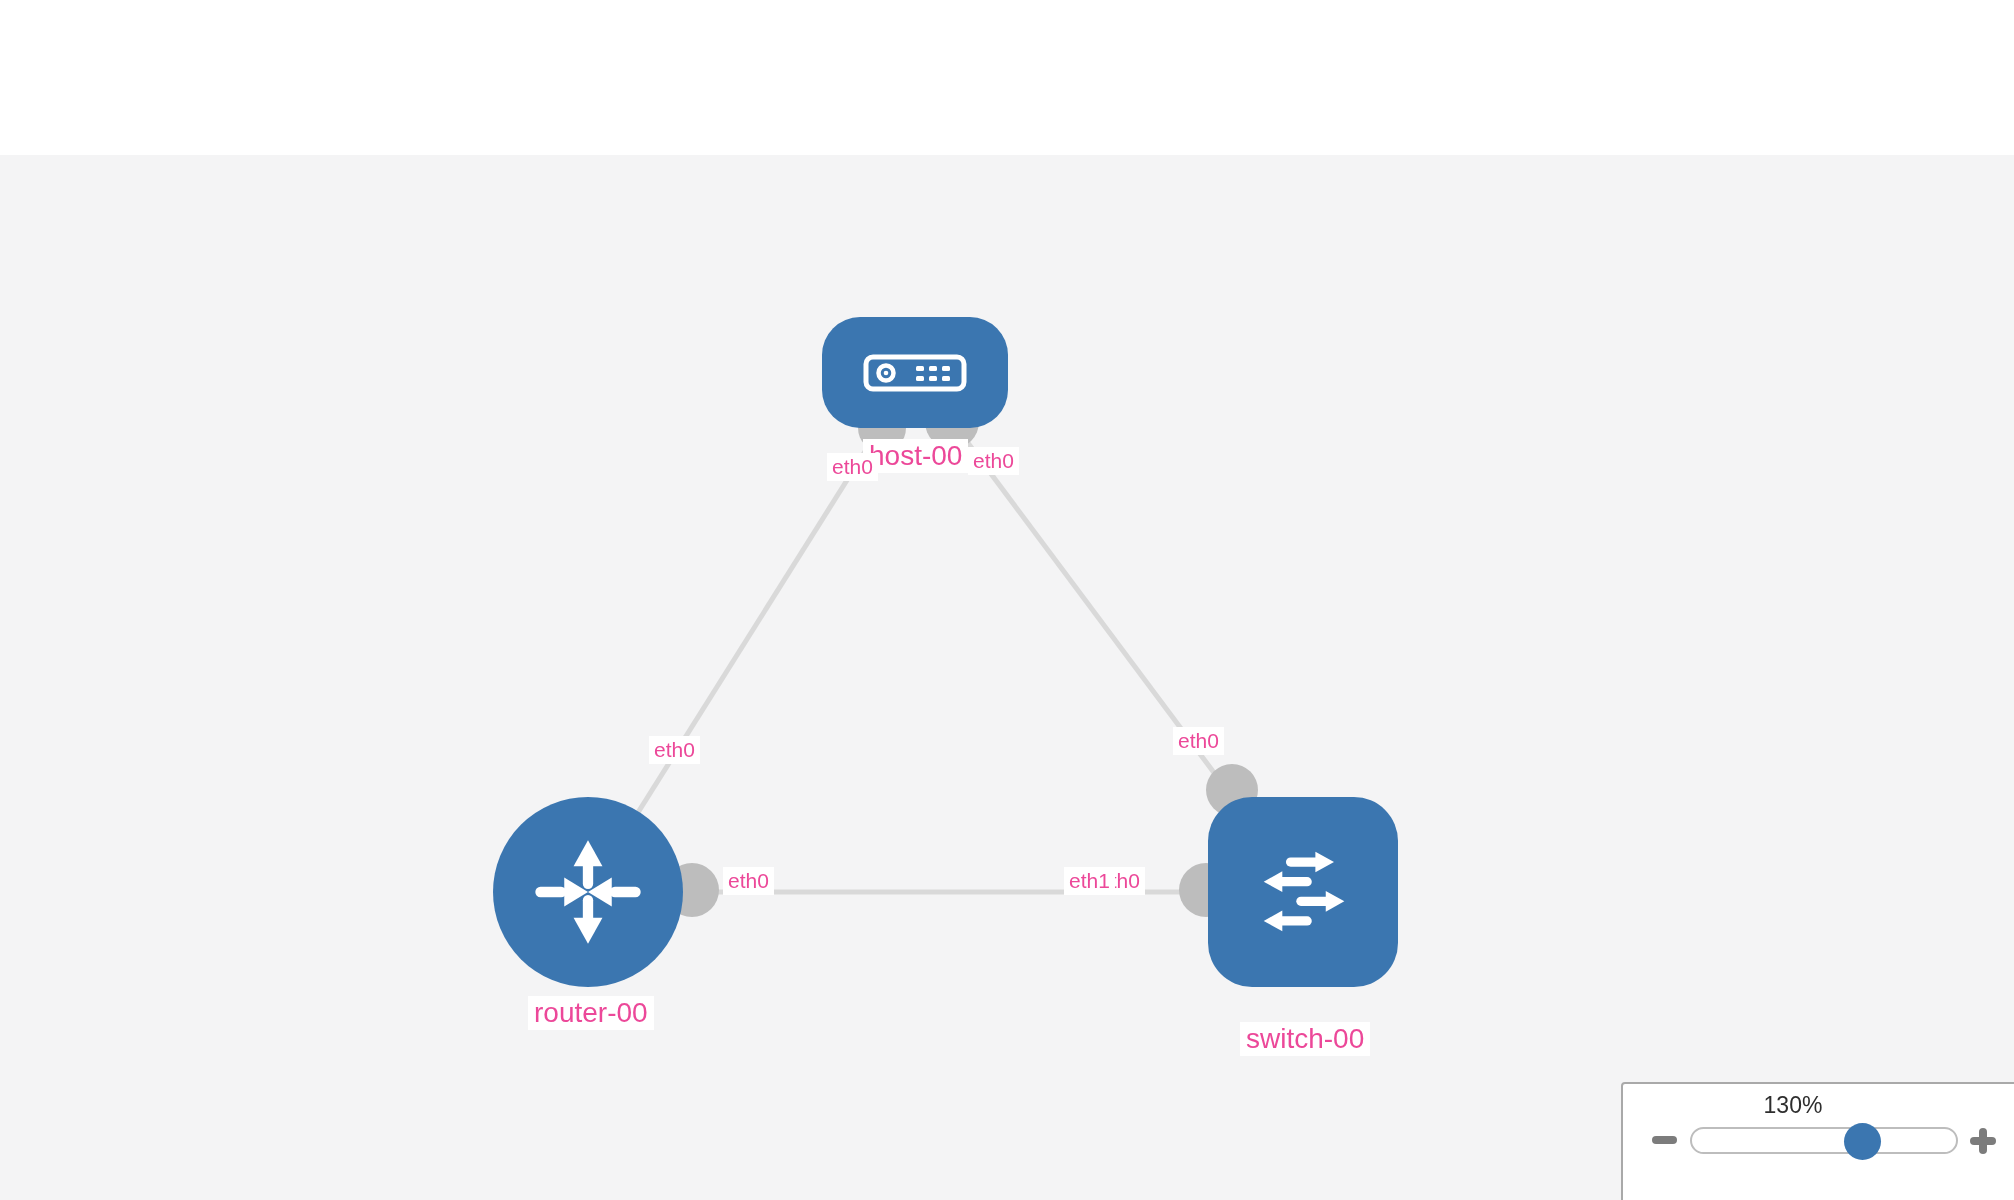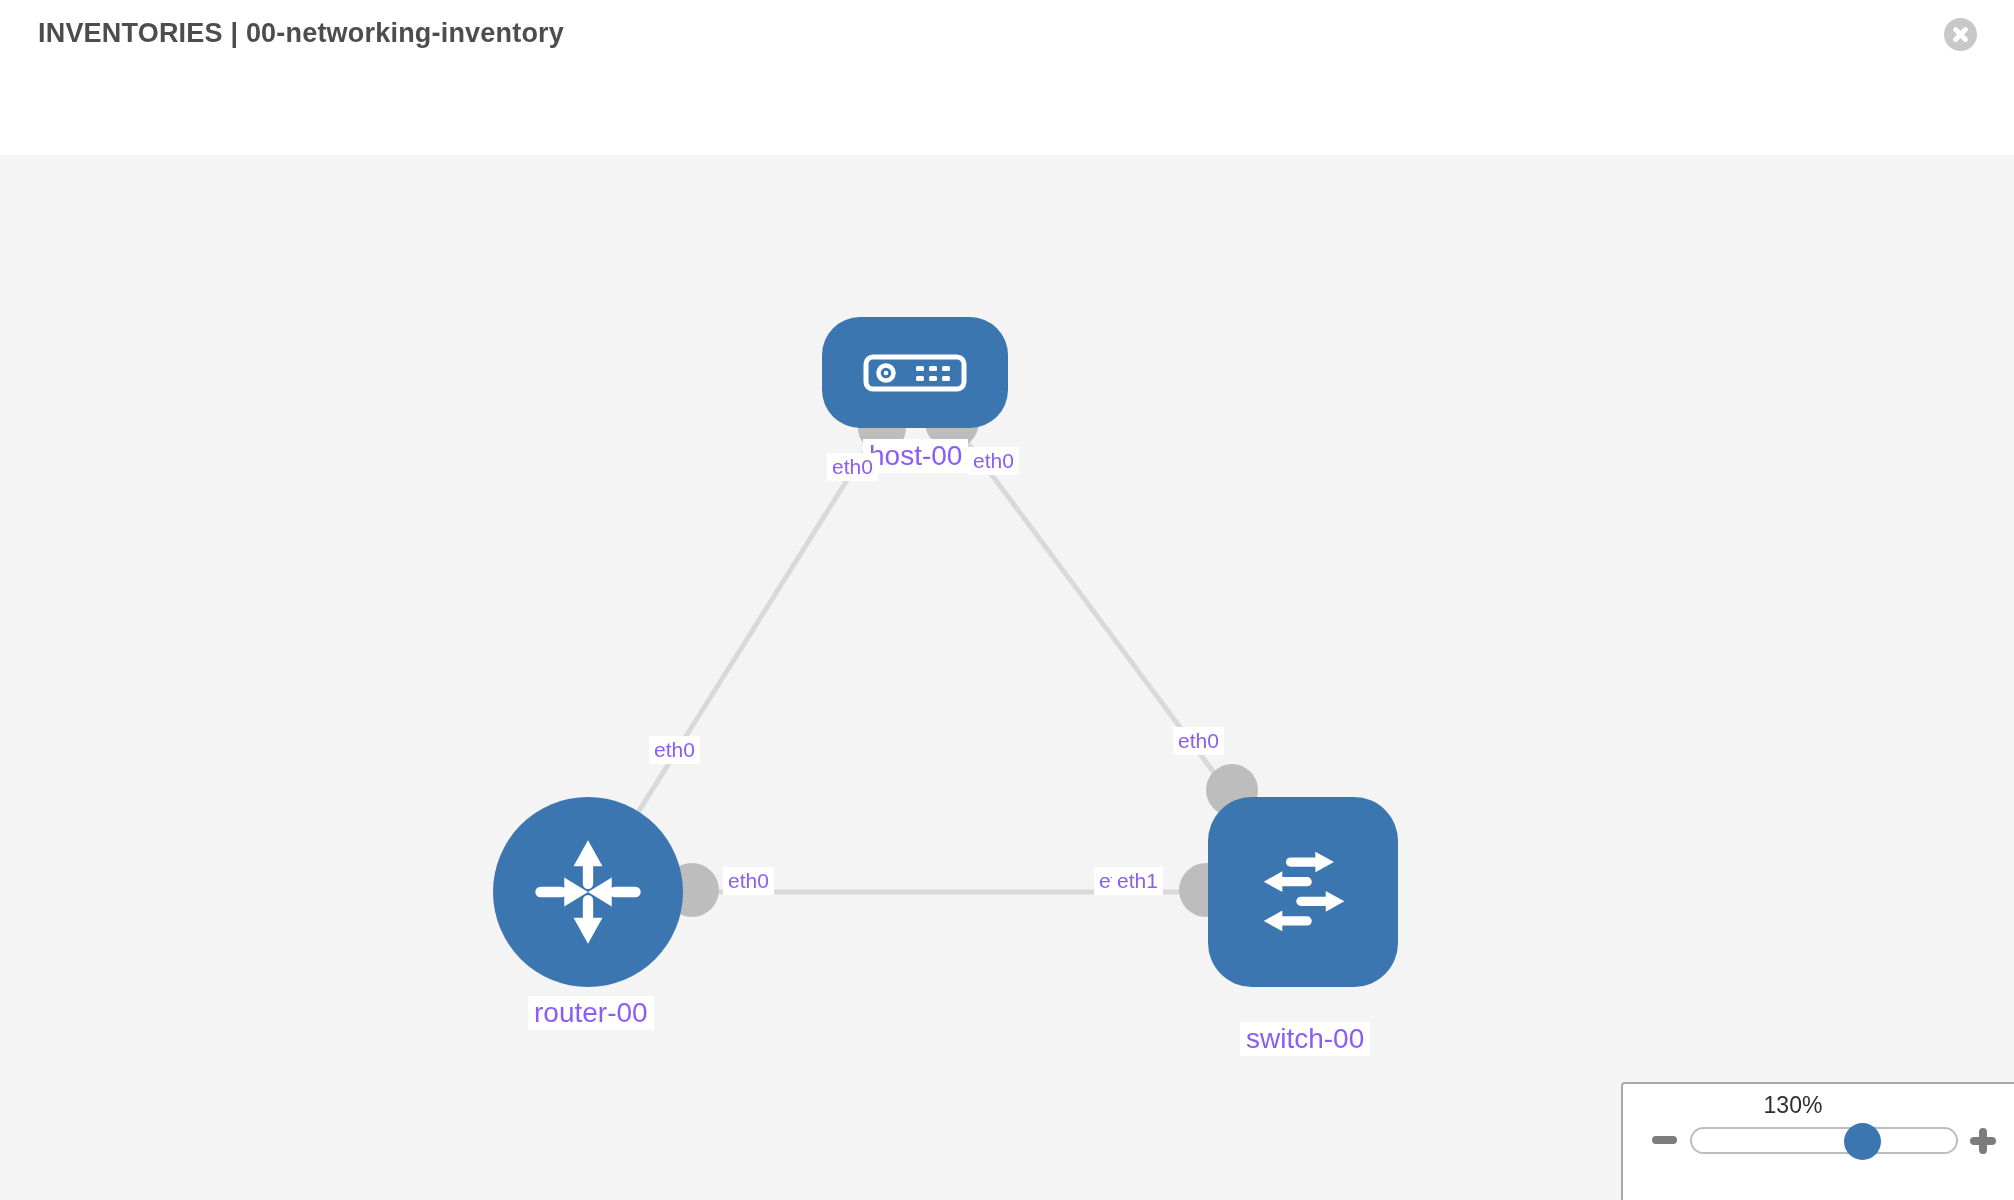--- a/index.html
+++ b/index.html
@@ -30,58 +30,51 @@
 
   
   .canvas { position:absolute; left:0; top:155px; width:2014px; height:1045px; background:#f4f4f5; }
   .links-svg { position:absolute; left:0; top:0; z-index:1; }
 
   .node { position:absolute; z-index:2; background:#3b76b0; display:flex; align-items:center; justify-content:center; cursor:pointer; }
   .node-host { left:822px; top:162px; width:186px; height:111px; border-radius:38px; }
   .node-router { left:493px; top:642px; width:190px; height:190px; border-radius:50%; }
   .node-switch { left:1208px; top:642px; width:190px; height:190px; border-radius:44px; }
 
-  .chip { position:absolute; z-index:3; background:#ffffff; color:#8b5cf6; white-space:nowrap; }
+  .chip { position:absolute; z-index:3; background:#ffffff; color:#ec4899; white-space:nowrap; }
   .node-chip { font-size:28px; padding:1px 6px; }
   .eth-chip { font-size:21px; padding:2px 5px; }
   .chip-host   { left:863px; top:284px; }
   .chip-router { left:528px; top:841px; }
   .chip-switch { left:1240px; top:842px;margin-top:25px; }
   .eth-l1-host   { left:827px; top:298px; }
   .eth-l1-router { left:649px; top:581px; }
   .eth-l2-host   { left:968px; top:292px; }
   .eth-l2-switch { left:1173px; top:572px; }
   .eth-l3-router { left:723px; top:712px; }
   .eth-l3-sw-back  { left:1094px; top:712px; z-index:3; }
-  .eth-l3-sw-front { left:1112px; top:712px; z-index:4; }
+  .eth-l3-sw-front { left:1064px; top:712px; z-index:4; }
 
   
   .zoom-panel { position:absolute; left:1621px; top:1082px; width:400px; height:130px; z-index:5;
     background:#ffffff; border:2px solid #a9a9a9; border-radius:4px; }
   .zoom-level { position:absolute; left:0; top:8px; width:340px; text-align:center; font-size:23px; color:#2e2e2e; }
   .zoom-minus { position:absolute; left:29px; top:52px; width:25px; height:8px; background:#7c7c7c; border-radius:4px; cursor:pointer; }
   .zoom-plus { position:absolute; left:347px; top:44px; width:26px; height:26px; cursor:pointer; }
   .zoom-plus .h { position:absolute; left:0; top:9px; width:26px; height:8px; background:#7c7c7c; border-radius:4px; }
   .zoom-plus .v { position:absolute; left:9px; top:0; width:8px; height:26px; background:#7c7c7c; border-radius:4px; }
   .slider-track { position:absolute; left:67px; top:43px; width:268px; height:27px; background:#ffffff;
     border:2px solid #bdbdbd; border-radius:14px; cursor:pointer; }
   .slider-thumb { position:absolute; left:221px; top:39px; width:37px; height:37px; border-radius:50%; background:#3b76b0; cursor:grab; }
 </style>
 </head>
 <body>
 
 <div class="app">
 
-  <div class="header">
-    <div class="page-title">INVENTORIES | 00-networking-inventory</div>
-    <div class="close-btn">
-      <div class="bar b1"></div>
-      <div class="bar b2"></div>
-    </div>
-  </div>
 
 
   <div class="canvas">
 
     <svg class="links-svg" width="2014" height="1045">
       <line x1="588" y1="737" x2="915" y2="217" stroke="#d9d9d9" stroke-width="5"></line>
       <line x1="915" y1="217" x2="1303" y2="737" stroke="#d9d9d9" stroke-width="5"></line>
       <line x1="588" y1="737" x2="1303" y2="737" stroke="#d9d9d9" stroke-width="5"></line>
       <circle cx="882" cy="273" r="24" fill="#bdbdbd"></circle>
       <circle cx="952" cy="267" r="27" fill="#bdbdbd"></circle>

